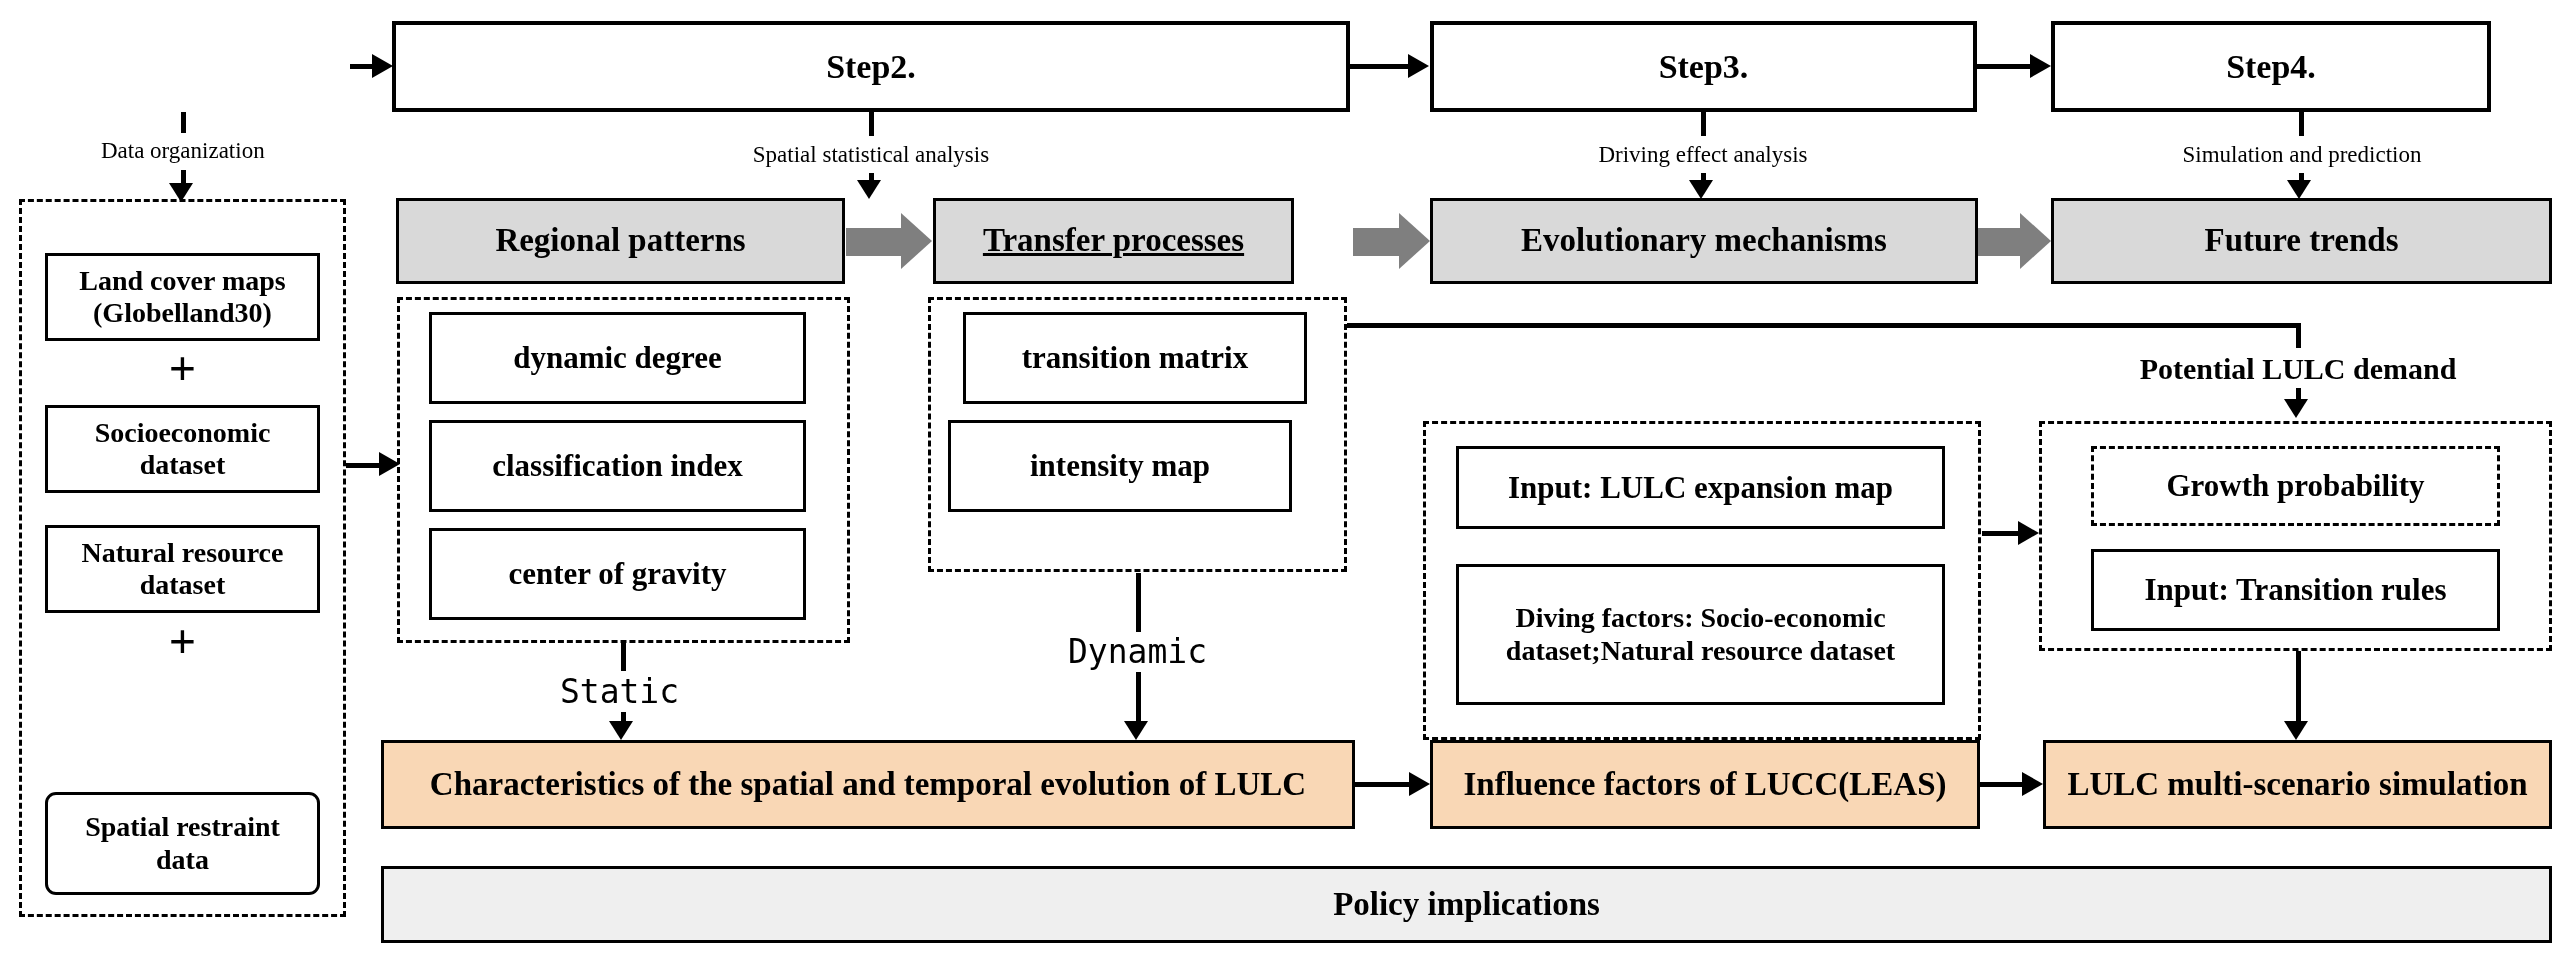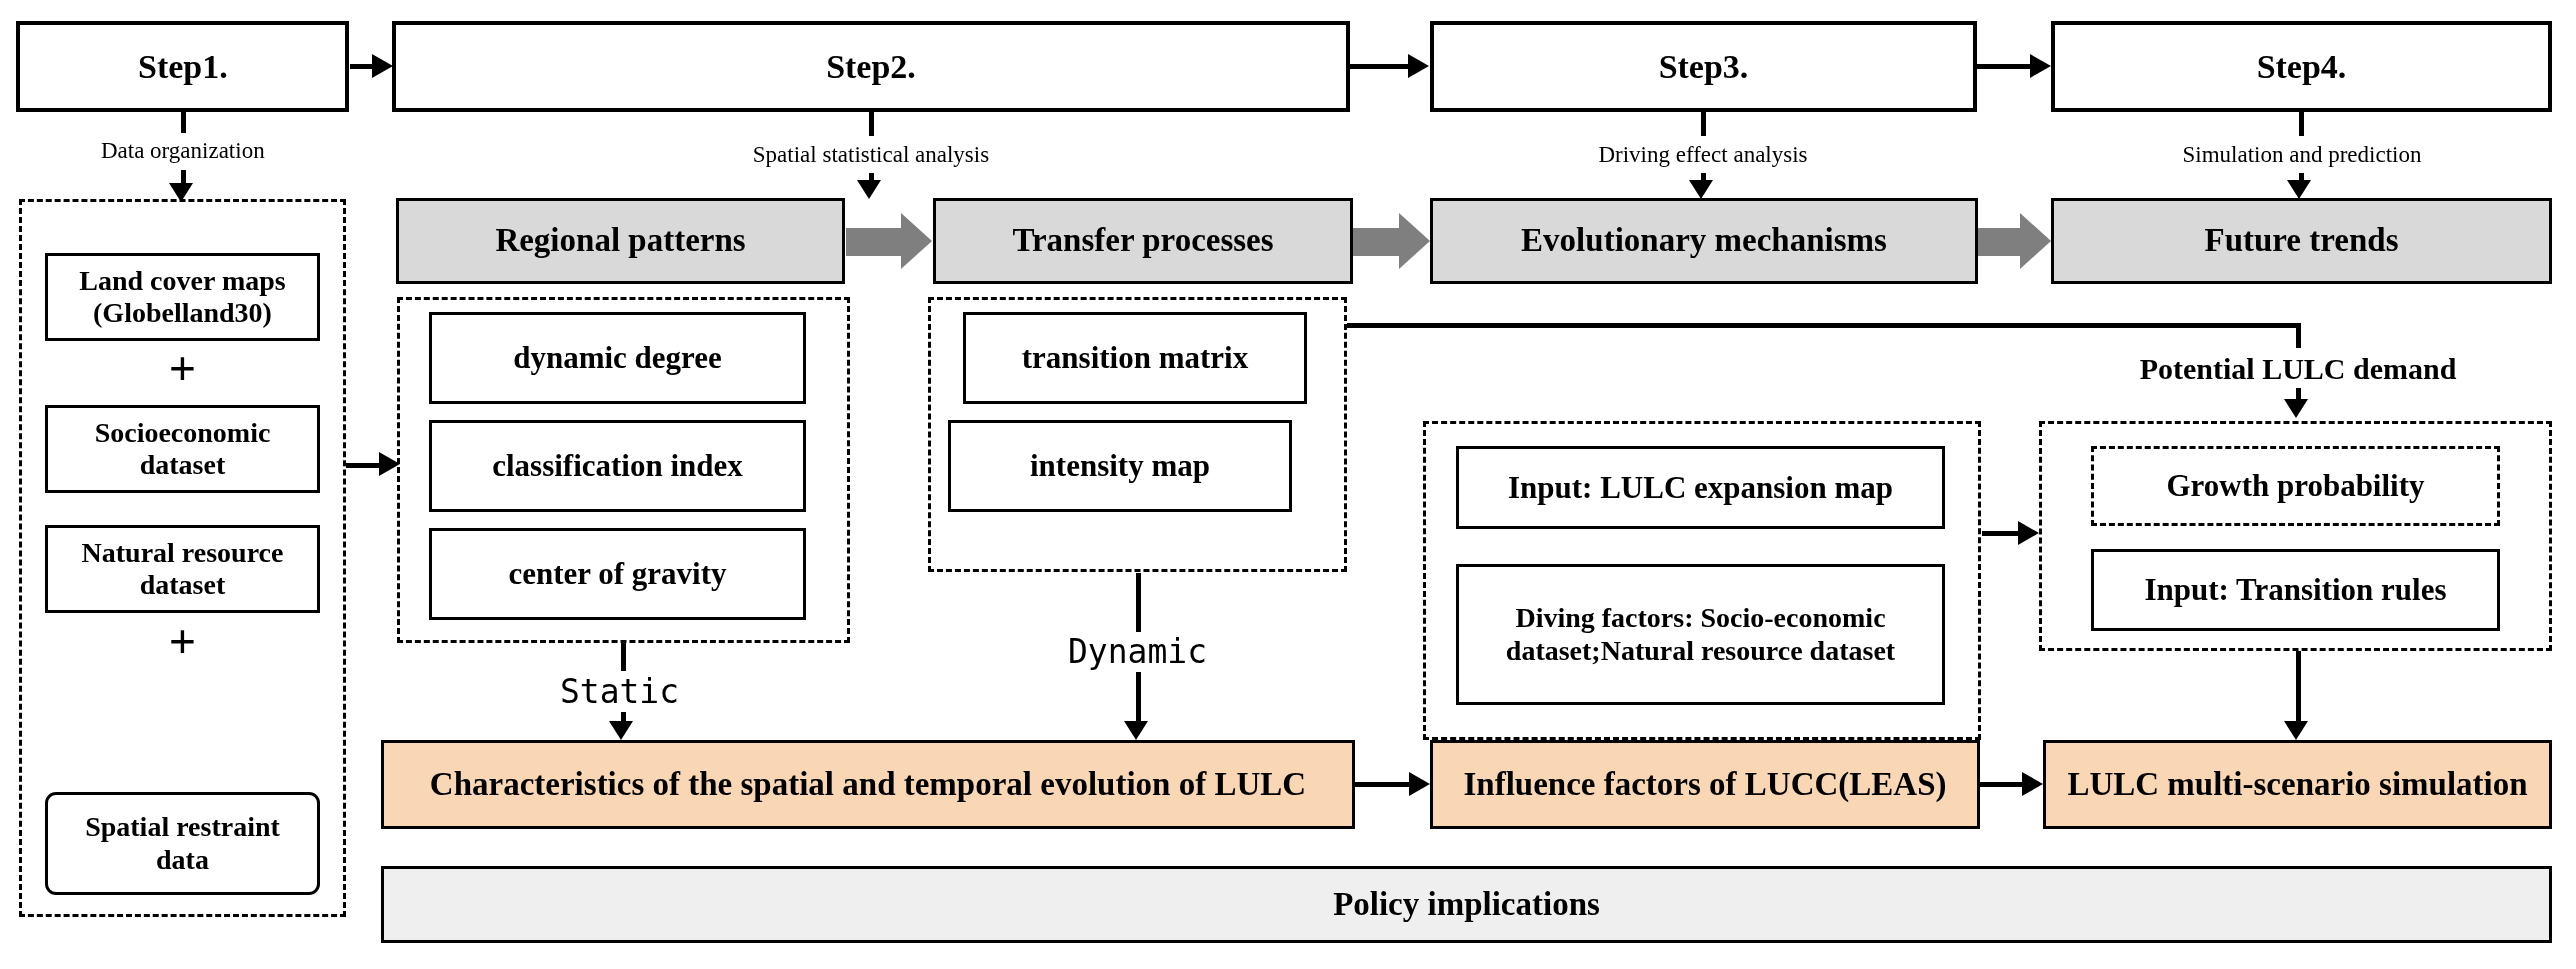--- a/index.html
+++ b/index.html
@@ -78,24 +78,23 @@
     border-top:28px solid transparent;
     border-bottom:28px solid transparent;
     border-left:31px solid var(--block-arrow,#7F7F7F);
   }
 </style>
 </head>
 <body>
 
 <div class="canvas">
 
-  <div class="box step" style="left:16.4px;top:21px;width:333px;height:91px;">Step1.</div>
   <div class="box step" style="left:392px;top:21px;width:958px;height:91px;">Step2.</div>
   <div class="box step" style="left:1430px;top:21px;width:547px;height:91px;">Step3.</div>
-  <div class="box step" style="left:2051px;top:21px;width:501px;height:91px;">Step4.</div>
+  <div class="box step" style="left:2051px;top:21px;width:440px;height:91px;">Step4.</div>
 
   <div>
     <div class="hline" style="left:350px;top:64px;width:24px;height:4.5px;"></div>
     <div class="head-right" style="left:372px;top:54px;"></div>
   </div>
   <div>
     <div class="hline" style="left:1350px;top:64px;width:59px;height:4.5px;"></div>
     <div class="head-right" style="left:1408px;top:54px;"></div>
   </div>
   <div>
@@ -122,21 +121,21 @@
     <div class="head-down" style="left:1689px;top:180px;"></div>
   </div>
   <div>
     <div class="vline" style="left:2299px;top:109px;width:4.5px;height:27px;"></div>
     <div class="label flowlabel" style="left:2101px;top:136px;width:402px;height:37px;">Simulation and prediction</div>
     <div class="vline" style="left:2299px;top:173px;width:4.5px;height:7.4px;"></div>
     <div class="head-down" style="left:2287px;top:180px;"></div>
   </div>
 
   <div class="box stage" style="left:396px;top:198px;width:449px;height:86px;">Regional patterns</div>
-  <div class="box stage" style="left:933px;top:198px;width:420px;height:86px;">Transfer processes</div>
+  <div class="box stage" style="left:933px;top:198px;width:361px;height:86px;text-decoration:underline;">Transfer processes</div>
   <div class="box stage" style="left:1430px;top:198px;width:548px;height:86px;">Evolutionary mechanisms</div>
   <div class="box stage" style="left:2051px;top:198px;width:501px;height:86px;">Future trends</div>
 
   <div>
     <div class="ba-shaft" style="left:846px;top:228px;width:57px;height:28px;"></div>
     <div class="ba-head" style="left:901px;top:213px;"></div>
   </div>
   <div>
     <div class="ba-shaft" style="left:1353px;top:228px;width:48px;height:28px;"></div>
     <div class="ba-head" style="left:1399px;top:213px;"></div>

